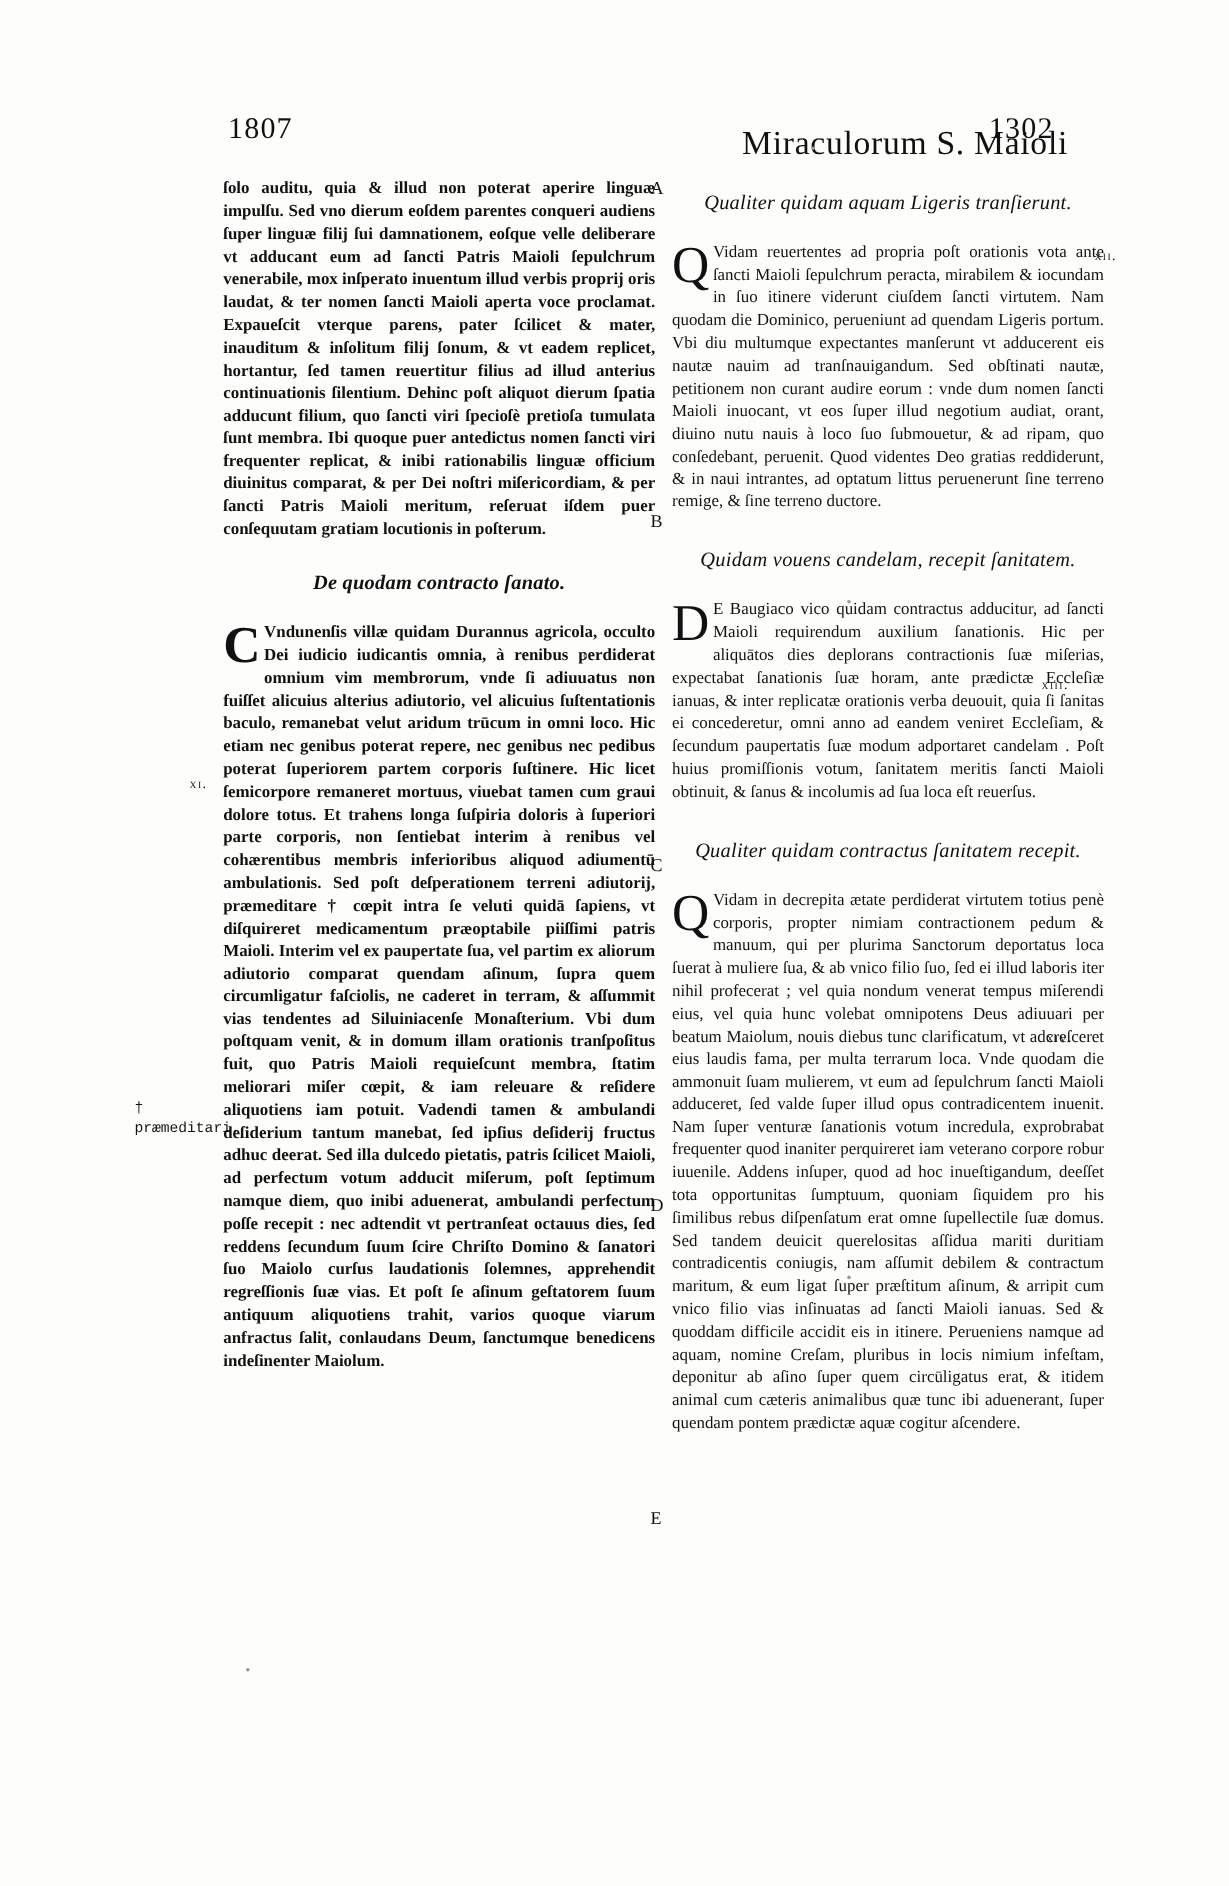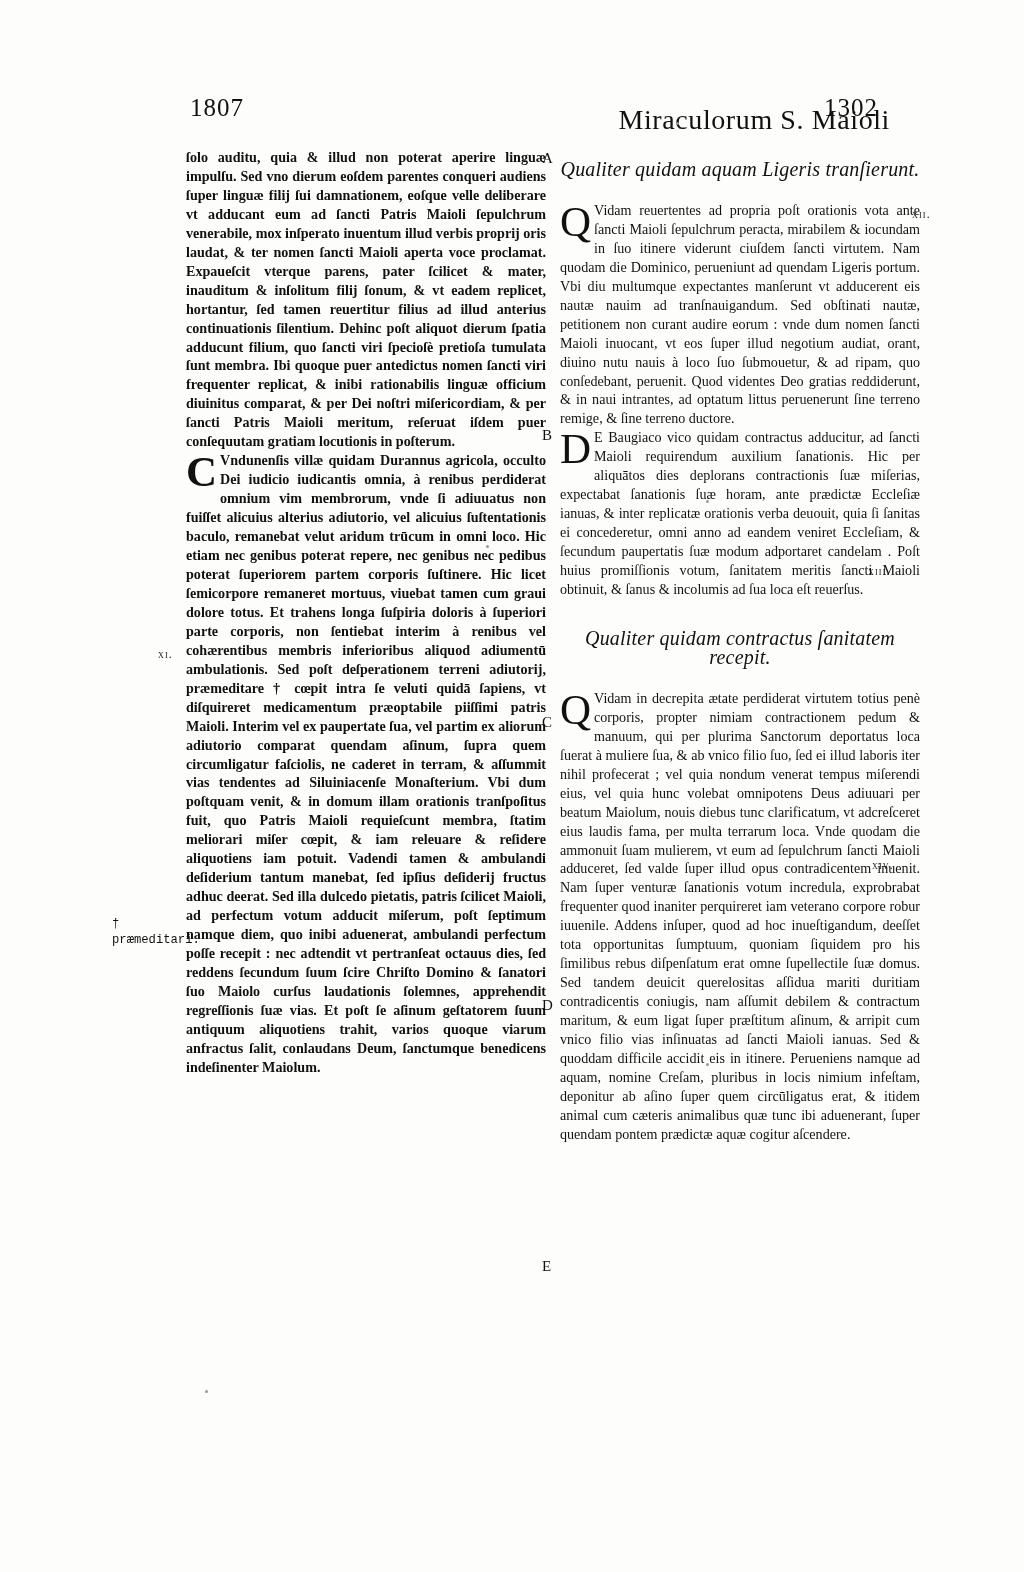--- a/index.html
+++ b/index.html
@@ -66,21 +66,21 @@
   #col-right { left: 560px; }
 
   .para {
     margin: 0;
     text-indent: 0;
   }
 
   .section-head {
     font-style: italic;
     text-align: center;
-    font-size: 20px;
+    font-size: 17px;
     margin: 26px 0 22px 0;
     letter-spacing: 0.2px;
   }
   .gap-before { margin-top: 30px; }
 
   
   .dropcap-para {
     position: relative;
     min-height: 40px;
   }
@@ -128,36 +128,38 @@
     <span id="head-title">Miraculorum S. Maioli</span>
     <span class="folio folio-right">1302</span>
   </div>
 
   <div id="columns">
 
     <div class="col" id="col-left">
 
       <p class="para">ſolo auditu, quia &amp; illud non poterat aperire linguæ impulſu. Sed vno dierum eoſdem parentes conqueri audiens ſuper linguæ filij ſui damnationem, eoſque velle deliberare vt adducant eum ad ſancti Patris Maioli ſepulchrum venerabile, mox inſperato inuentum illud verbis proprij oris laudat, &amp; ter nomen ſancti Maioli aperta voce proclamat. Expaueſcit vterque parens, pater ſcilicet &amp; mater, inauditum &amp; inſolitum filij ſonum, &amp; vt eadem replicet, hortantur, ſed tamen reuertitur filius ad illud anterius continuationis ſilentium. Dehinc poſt aliquot dierum ſpatia adducunt filium, quo ſancti viri ſpecioſè pretioſa tumulata ſunt membra. Ibi quoque puer antedictus nomen ſancti viri frequenter replicat, &amp; inibi rationabilis linguæ officium diuinitus comparat, &amp; per Dei noſtri miſericordiam, &amp; per ſancti Patris Maioli meritum, reſeruat iſdem puer conſequutam gratiam locutionis in poſterum.</p>
 
+      <p class="section-head">De quodam contracto ſanato.</p>
 
       <div class="dropcap-para">
         <span class="dropcap">C</span>
         <span>Vndunenſis villæ quidam Durannus agricola, occulto Dei iudicio iudicantis omnia, à renibus perdiderat omnium vim membrorum, vnde ſi adiuuatus non fuiſſet alicuius alterius adiutorio, vel alicuius ſuſtentationis baculo, remanebat velut aridum trūcum in omni loco. Hic etiam nec genibus poterat repere, nec genibus nec pedibus poterat ſuperiorem partem corporis ſuſtinere. Hic licet ſemicorpore remaneret mortuus, viuebat tamen cum graui dolore totus. Et trahens longa ſuſpiria doloris à ſuperiori parte corporis, non ſentiebat interim à renibus vel cohærentibus membris inferioribus aliquod adiumentū ambulationis. Sed poſt deſperationem terreni adiutorij, præmeditare † cœpit intra ſe veluti quidā ſapiens, vt diſquireret medicamentum præoptabile piiſſimi patris Maioli. Interim vel ex paupertate ſua, vel partim ex aliorum adiutorio comparat quendam aſinum, ſupra quem circumligatur faſciolis, ne caderet in terram, &amp; aſſummit vias tendentes ad Siluiniacenſe Monaſterium. Vbi dum poſtquam venit, &amp; in domum illam orationis tranſpoſitus fuit, quo Patris Maioli requieſcunt membra, ſtatim meliorari miſer cœpit, &amp; iam releuare &amp; reſidere aliquotiens iam potuit. Vadendi tamen &amp; ambulandi deſiderium tantum manebat, ſed ipſius deſiderij fructus adhuc deerat. Sed illa dulcedo pietatis, patris ſcilicet Maioli, ad perfectum votum adducit miſerum, poſt ſeptimum namque diem, quo inibi aduenerat, ambulandi perfectum poſſe recepit : nec adtendit vt pertranſeat octauus dies, ſed reddens ſecundum ſuum ſcire Chriſto Domino &amp; ſanatori ſuo Maiolo curſus laudationis ſolemnes, apprehendit regreſſionis ſuæ vias. Et poſt ſe aſinum geſtatorem ſuum antiquum aliquotiens trahit, varios quoque viarum anfractus ſalit, conlaudans Deum, ſanctumque benedicens indeſinenter Maiolum.</span>
       </div>
     </div>
 
     <div class="col" id="col-right">
 
       <p class="section-head" style="margin-top:12px;">Qualiter quidam aquam Ligeris tranſierunt.</p>
 
       <div class="dropcap-para">
         <span class="dropcap">Q</span>
         <span>Vidam reuertentes ad propria poſt orationis vota ante ſancti Maioli ſepulchrum peracta, mirabilem &amp; iocundam in ſuo itinere viderunt ciuſdem ſancti virtutem. Nam quodam die Dominico, perueniunt ad quendam Ligeris portum. Vbi diu multumque expectantes manſerunt vt adducerent eis nautæ nauim ad tranſnauigandum. Sed obſtinati nautæ, petitionem non curant audire eorum : vnde dum nomen ſancti Maioli inuocant, vt eos ſuper illud negotium audiat, orant, diuino nutu nauis à loco ſuo ſubmouetur, &amp; ad ripam, quo conſedebant, peruenit. Quod videntes Deo gratias reddiderunt, &amp; in naui intrantes, ad optatum littus peruenerunt ſine terreno remige, &amp; ſine terreno ductore.</span>
       </div>
 
+      <p class="section-head gap-before">Quidam vouens candelam, recepit ſanitatem.</p>
 
       <div class="dropcap-para">
         <span class="dropcap">D</span>
         <span>E Baugiaco vico quidam contractus adducitur, ad ſancti Maioli requirendum auxilium ſanationis. Hic per aliquātos dies deplorans contractionis ſuæ miſerias, expectabat ſanationis ſuæ horam, ante prædictæ Eccleſiæ ianuas, &amp; inter replicatæ orationis verba deuouit, quia ſi ſanitas ei concederetur, omni anno ad eandem veniret Eccleſiam, &amp; ſecundum paupertatis ſuæ modum adportaret candelam . Poſt huius promiſſionis votum, ſanitatem meritis ſancti Maioli obtinuit, &amp; ſanus &amp; incolumis ad ſua loca eſt reuerſus.</span>
       </div>
 
       <p class="section-head gap-before">Qualiter quidam contractus ſanitatem recepit.</p>
 
       <div class="dropcap-para">
         <span class="dropcap">Q</span>

